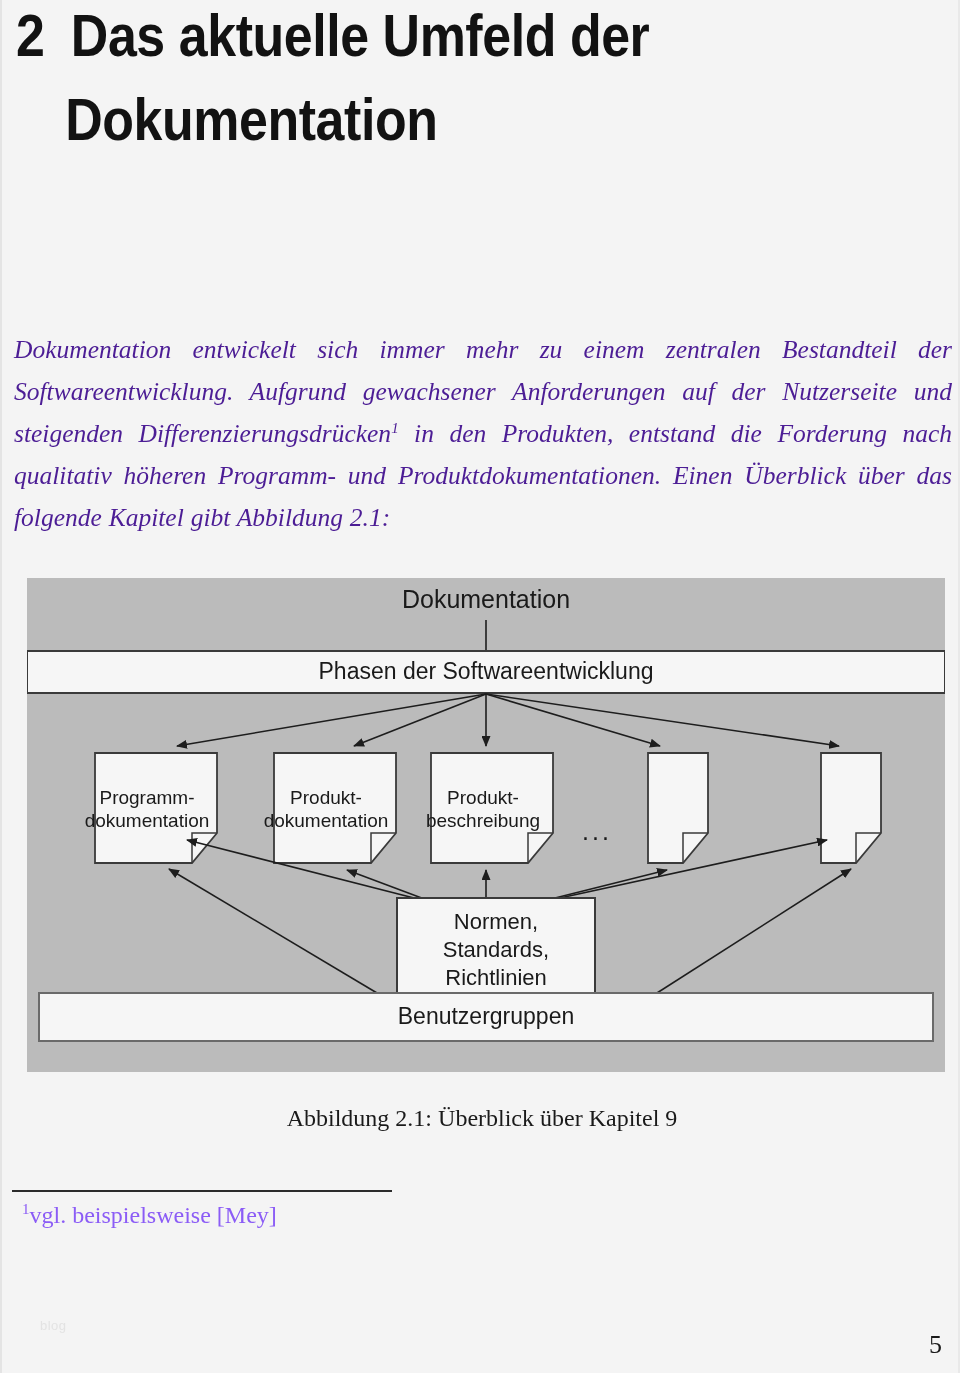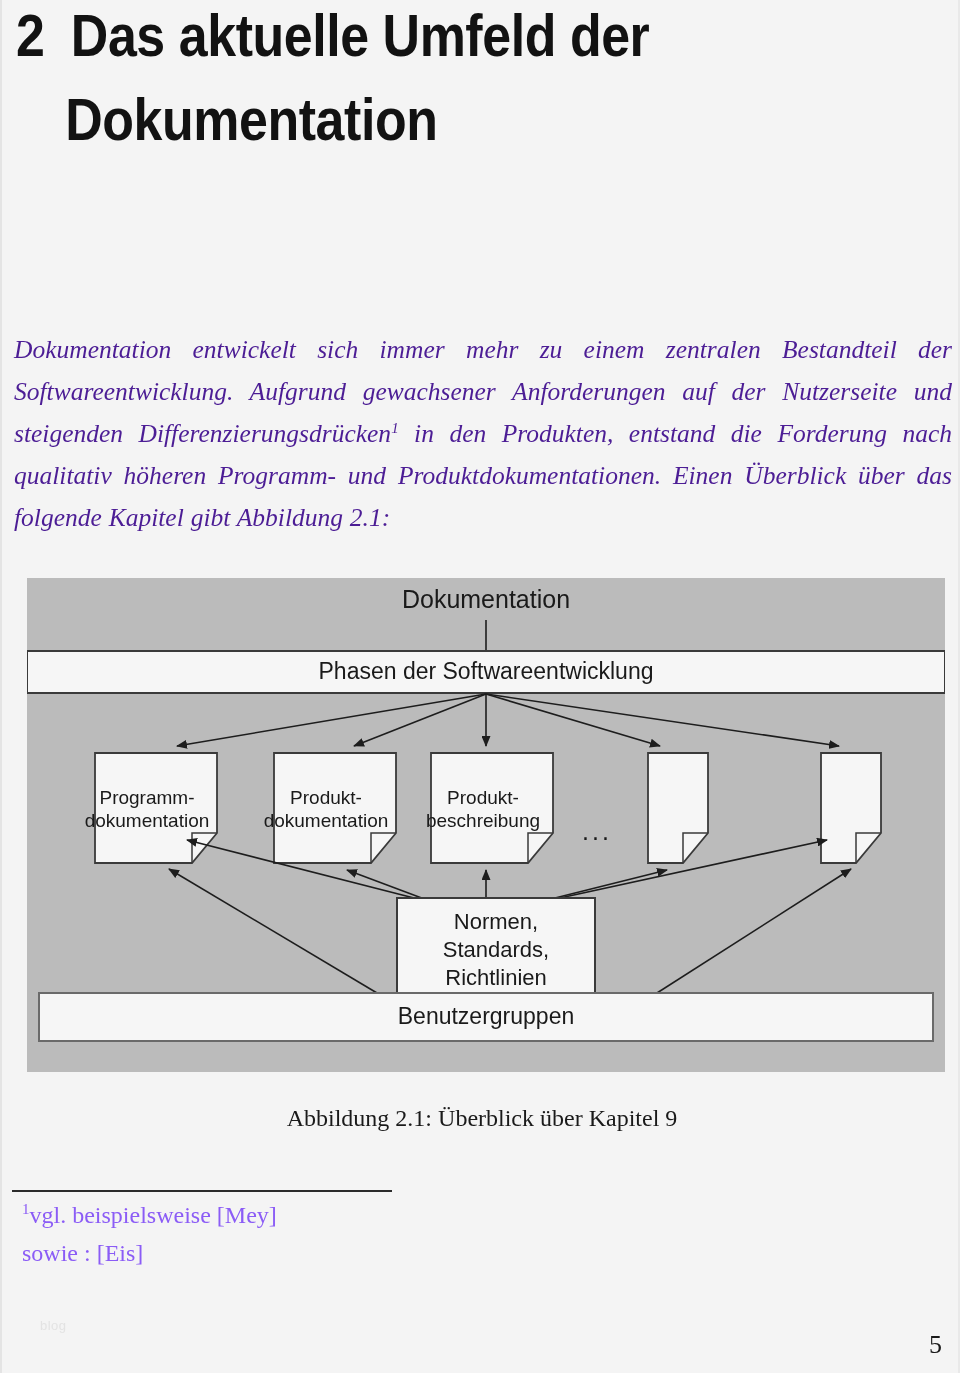--- a/index.html
+++ b/index.html
@@ -223,20 +223,19 @@
         <text x="459" y="446" text-anchor="middle" font-family="Liberation Sans, sans-serif" font-size="23" fill="#1a1a1a">Benutzergruppen</text>
       </g>
     </svg>
   </div>
 
   <div class="fig-caption"><span class="cap-label">Abbildung 2.1:</span><span> Überblick über Kapitel 9</span></div>
 
   <div class="footnote-rule"></div>
   <div class="footnote">
     <div><sup>1</sup><span>vgl. beispielsweise [Mey]</span></div>
-    <div>sowie : [Eis]</div>
   </div>
 
   <div class="watermark">blog</div>
 
   <div class="page-number">5</div>
 
 </div>
 
 </body></html>

